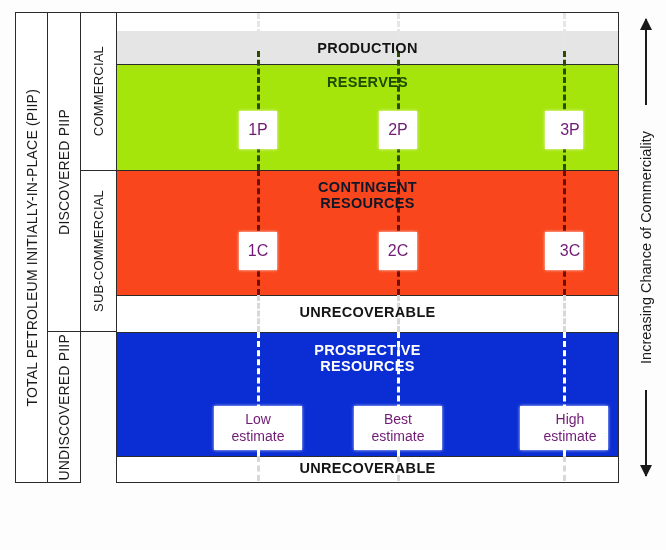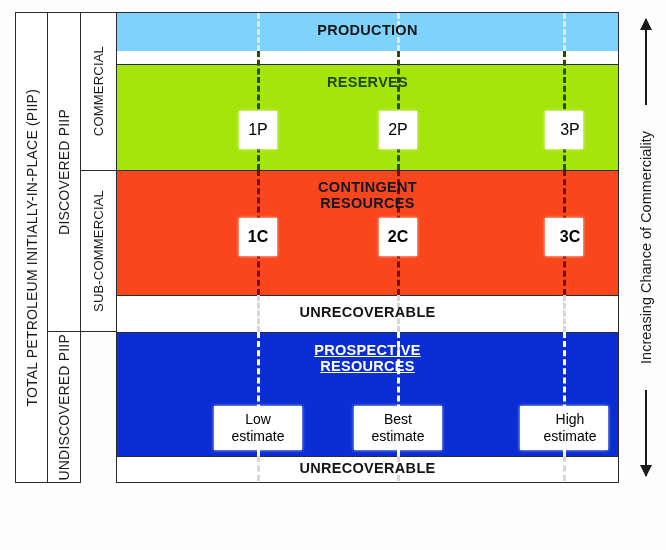--- a/index.html
+++ b/index.html
@@ -72,21 +72,21 @@
 
   .band {
     position: absolute;
     left: 0; right: 0;
     display: flex;
     flex-direction: column;
     align-items: center;
   }
 
   
-  #band-production   { top: 0px;   height: 38px; background:#7dd3fc; }
+  #band-production   { top: 18px;   height: 38px; background:#e5e5e5; }
   #band-reserves     { top: 38px;  height: 119px; background:#a6e50c; border-top:1.5px solid #2b2b2b;margin-top:13px; }
   #band-contingent   { top: 157px; height: 125px; background:#f9461c; border-top:1.5px solid #2b2b2b; }
   #band-unrec1       { top: 282px; height: 37px;  background:#ffffff; border-top:1.5px solid #2b2b2b; }
   #band-prospective  { top: 319px; height: 124px; background:#0b2ed4; border-top:1.5px solid #2b2b2b; }
   #band-unrec2       { top: 443px; height: 25px;  background:#ffffff; border-top:1.5px solid #2b2b2b; }
 
   .band-title {
     font-weight: bold;
     font-size: 14.5px;
     letter-spacing: 0.3px;
@@ -97,21 +97,21 @@
   }
   .t-dark  { color: #151515; }
   .t-green { color: #1c4a00; }
   .t-red   { color: #0f172a; }
   .t-white { color: #ffffff; }
 
   #band-production  .band-title { margin-top: 9px; }
   #band-reserves    .band-title { margin-top: 9px; }
   #band-contingent  .band-title { margin-top: 8px; }
   #band-unrec1      .band-title { margin-top: 8px; }
-  #band-prospective .band-title { margin-top: 9px; text-decoration: underline; }
+  #band-prospective .band-title { margin-top: 9px; }
   #band-unrec2      .band-title { margin-top: 3px; }
 
   
   .vline {
     position: absolute;
     width: 0;
     border-left: 3px dashed;
     z-index: 2;
   }
   
@@ -123,21 +123,21 @@
   .vline.seg-cont  { top: 157px; height: 125px; border-color: #6b0f00; }
   .vline.seg-pros  { top: 319px; height: 124px; border-color: #ffffff; }
   .vline.seg-unr1  { top: 282px; height: 37px;  border-color: #d8d8d8; }
   .vline.seg-prod  { top: 0px;   height: 38px;  border-color: #e6e6e6; }
   .vline.seg-unr2  { top: 443px; height: 25px;  border-color: #d8d8d8; }
 
   
   .chip {
     position: absolute;
     background: #ffffff;
-    color: #000000;
+    color: #701a75;
     display: flex;
     align-items: center;
     justify-content: center;
     text-align: center;
     z-index: 6;
     box-shadow: 0 0 3px rgba(255,255,255,0.85);
   }
   .chip.sq {
     width: 38px; height: 38px;
     font-size: 16px;
@@ -147,21 +147,21 @@
     width: 88px; height: 44px;
     font-size: 14px;
     line-height: 1.18;
     transform: translateX(-50%);
   }
   .chip.c1 { left: 141px; }
   .chip.c2 { left: 281px; }
   .chip.c3 { left: 447px; padding-left: 12px; }
 
   .chip.row-p { top: 98px; }
-  .chip.row-c { top: 205px; font-weight: bold; }
+  .chip.row-c { top: 219px; }
   .chip.row-e { top: 393px; align-items: center; }
 
   
   #xaxis {
     position: absolute;
     left: 116px; top: 492px;
     width: 503px; height: 36px;
     display: flex;
     align-items: center;
     justify-content: center;

